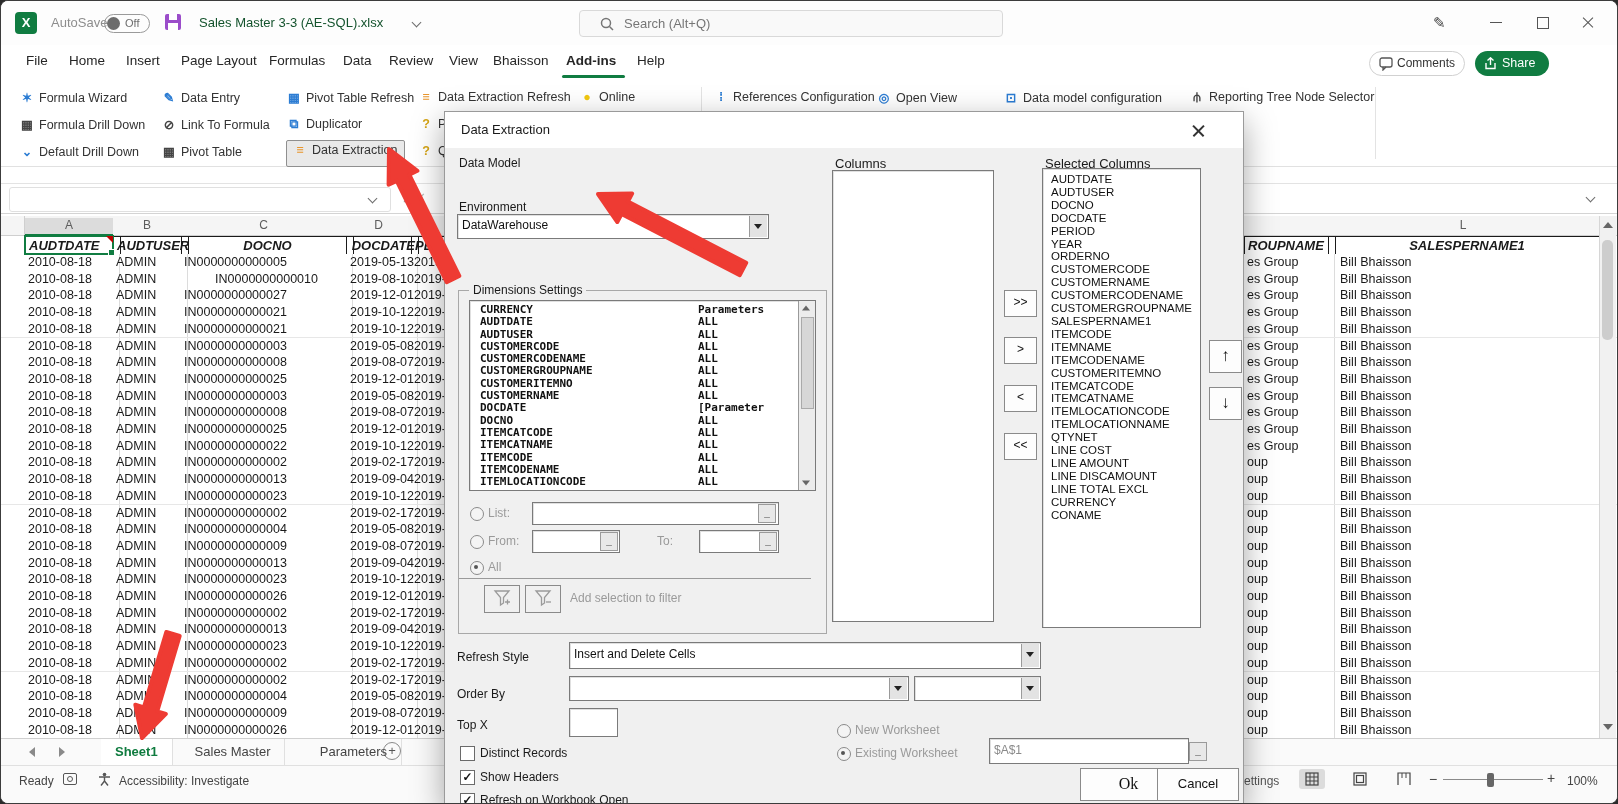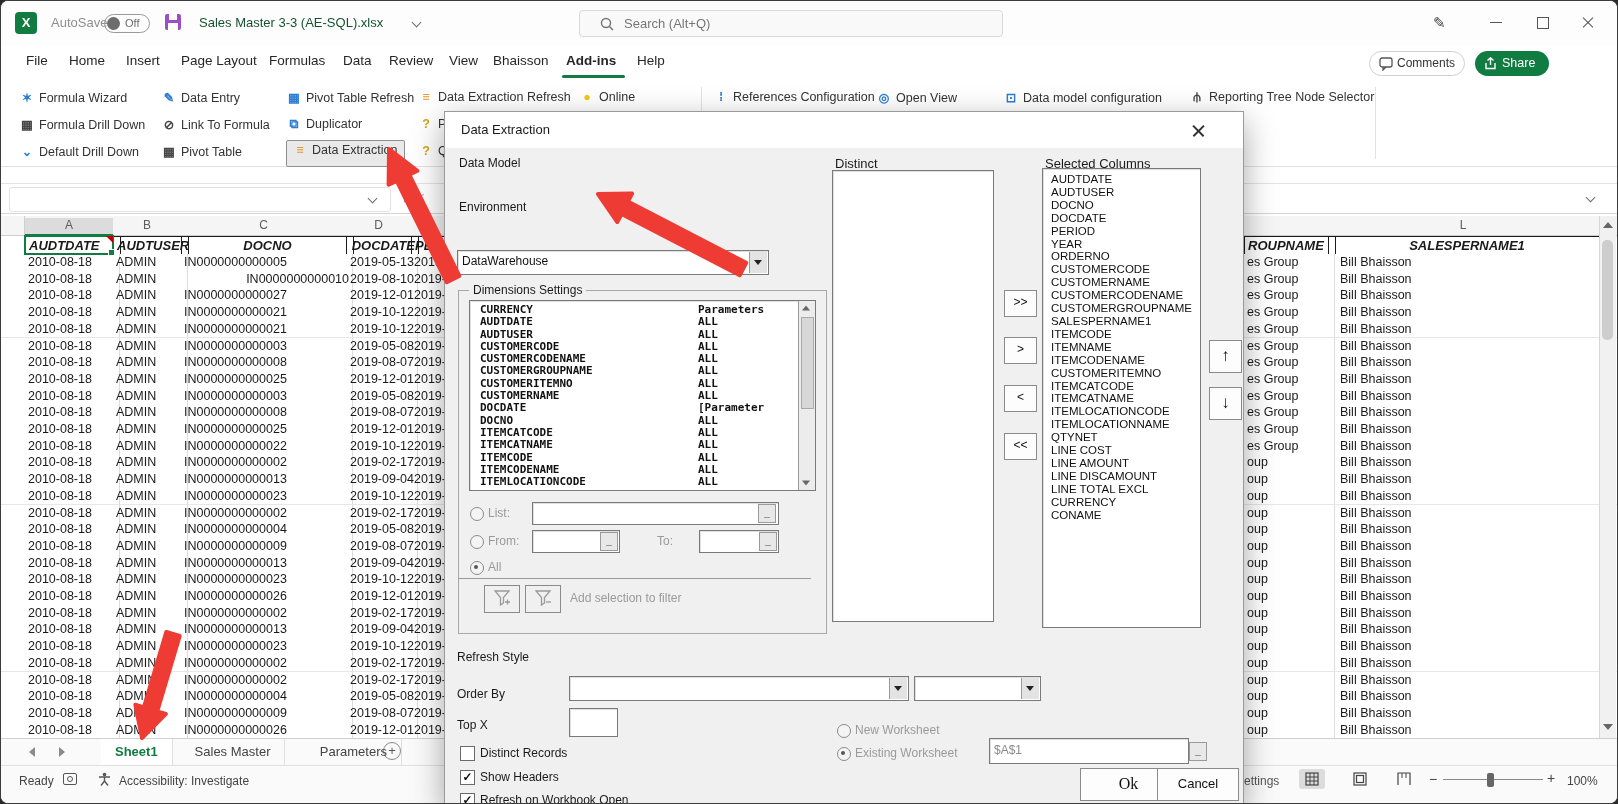--- a/index.html
+++ b/index.html
@@ -212,21 +212,21 @@
         <div class="cell" style="left: 112px; width: 68px; text-align: left;">ADMIN</div>
         <div class="cell" style="left: 180px; width: 165px; text-align: left;">IN0000000000005</div>
         <div class="cell" style="left: 345px; width: 65px; text-align: right;">2019-05-13</div>
         <div class="cell" style="left: 410px; width: 36px; text-align: left;">2019-</div>
         <div class="cell" style="left: 1243px; width: 84px; text-align: left;">es Group</div>
         <div class="cell" style="left: 1327px; width: 270px; text-align: left; padding-left: 12px;">Bill Bhaisson</div>
       </div>
       <div class="sheet-row" style="left: 0px; top: 34.7px; width: 1618px;">
         <div class="cell" style="left: 24px; width: 88px; text-align: left;">2010-08-18</div>
         <div class="cell" style="left: 112px; width: 68px; text-align: left;">ADMIN</div>
-        <div class="cell" style="left: 180px; width: 165px; text-align: right;">IN0000000000010</div>
+        <div class="cell" style="left: 180px; width: 165px; text-align: center;">IN0000000000010</div>
         <div class="cell" style="left: 345px; width: 65px; text-align: right;">2019-08-10</div>
         <div class="cell" style="left: 410px; width: 36px; text-align: left;">2019-</div>
         <div class="cell" style="left: 1243px; width: 84px; text-align: left;">es Group</div>
         <div class="cell" style="left: 1327px; width: 270px; text-align: left; padding-left: 12px;">Bill Bhaisson</div>
       </div>
       <div class="sheet-row" style="left: 0px; top: 51.4px; width: 1618px;">
         <div class="cell" style="left: 24px; width: 88px; text-align: left;">2010-08-18</div>
         <div class="cell" style="left: 112px; width: 68px; text-align: left;">ADMIN</div>
         <div class="cell" style="left: 180px; width: 165px; text-align: left;">IN0000000000027</div>
         <div class="cell" style="left: 345px; width: 65px; text-align: right;">2019-12-01</div>
@@ -522,26 +522,26 @@
   </div>
 
   <div class="abs dialog">
     <div class="dlg-title">
       <span class="t">Data Extraction</span>
       <span class="dlg-close"></span>
     </div>
 
     <span class="lbl" style="left:14px;top:44px;">Data Model</span>
     <span class="lbl" style="left:14px;top:88px;">Environment</span>
-    <div class="field" style="left:12px;top:102px;width:310px;height:23px;margin-top:36px;">
+    <div class="field" style="left:12px;top:102px;width:310px;height:23px;">
       <span class="combo-text">DataWarehouse</span>
       <span class="combo-arrow"></span>
     </div>
 
-    <span class="lbl" style="left:390px;top:44px;font-size:13px;">Distinct</span>
+    <span class="lbl" style="left:390px;top:44px;font-size:13px;">Columns</span>
     <div class="listbox" style="left:387px;top:58px;width:160px;height:450px;"></div>
 
     <span class="lbl" style="left:600px;top:44px;font-size:13px;">Selected Columns</span>
     <div class="listbox" style="left:597px;top:56px;width:157px;height:454px;padding-top:4px;" id="selcols">
         <div class="sc-item">AUDTDATE</div>
         <div class="sc-item">AUDTUSER</div>
         <div class="sc-item">DOCNO</div>
         <div class="sc-item">DOCDATE</div>
         <div class="sc-item">PERIOD</div>
         <div class="sc-item">YEAR</div>
@@ -671,20 +671,24 @@
     </div>
     <div class="win-btn dis" style="left:80px;top:473px;width:34px;height:26px;">
       <svg width="18" height="18" viewBox="0 0 18 18" style="margin-top:3px;">
           <path d="M2 2 L16 2 L10.5 8.5 L10.5 14 L7.5 16 L7.5 8.5 Z" fill="none" stroke="#9a9a9a" stroke-width="1.3"></path>
           <path d="M12 13 L17 13" stroke="#9a9a9a" stroke-width="1.3"></path>
         </svg>
     </div>
     <span class="lbl dis" style="left:125px;top:479px;">Add selection to filter</span>
 
     <span class="lbl" style="left:12px;top:538px;">Refresh Style</span>
+    <div class="field" style="left:124px;top:530px;width:470px;height:25px;">
+      <span class="combo-text" style="top:4px;">Insert and Delete Cells</span>
+      <span class="combo-arrow"></span>
+    </div>
     <span class="lbl" style="left:12px;top:575px;">Order By</span>
     <div class="field" style="left:124px;top:564px;width:338px;height:23px;">
         <span class="combo-arrow"></span>
       </div>
     <div class="field" style="left:469px;top:564px;width:125px;height:23px;">
         <span class="combo-arrow"></span>
       </div>
     <span class="lbl" style="left:12px;top:606px;">Top X</span>
     <div class="field" style="left:124px;top:596px;width:47px;height:27px;"></div>
 

